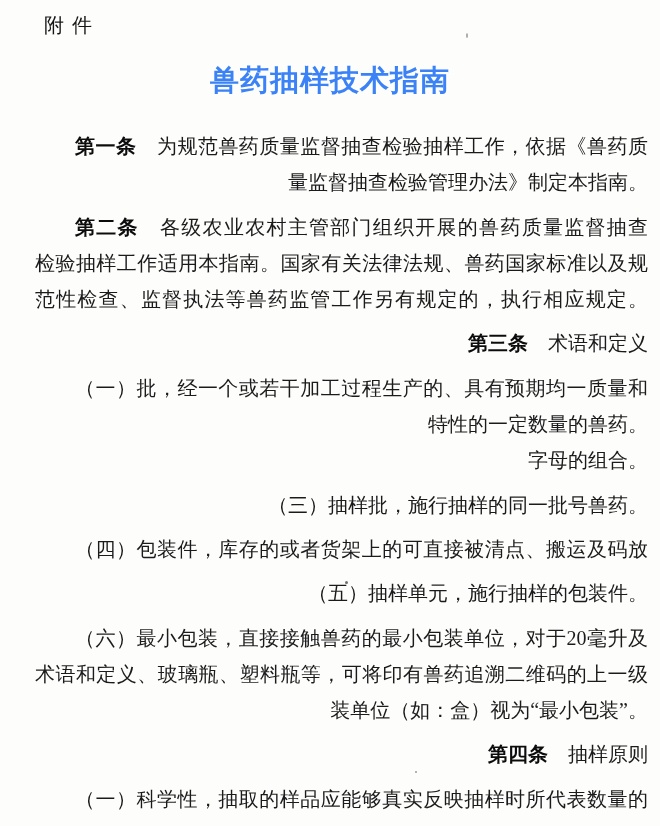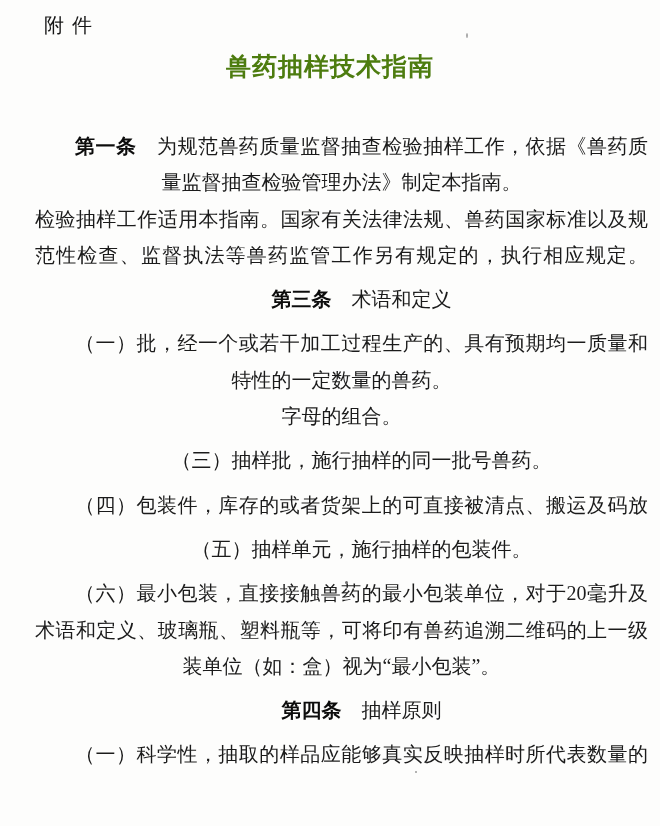--- a/index.html
+++ b/index.html
@@ -19,39 +19,39 @@
     position: absolute;
     left: 44px; top: 11px;
     font-size: 20px;
     line-height: 28px;
     letter-spacing: 8px;
     color: #151515;
   }
   .doc-title {
     position: absolute;
     left: 0; right: 0; top: 52px;
-    margin: 0;
+    margin: 13px;
     text-align: center;
-    font-size: 25px;
+    font-size: 29px;
     line-height: 30px;
     font-weight: bold;
     letter-spacing: 1px;
-    color: #4d7c0f;
+    color: #3b82f6;
   }
   .doc-body {
     position: absolute;
     left: 35px; top: 120px;
     width: 613px;
   }
   .line {
     height: 36.3px;
     line-height: 36.3px;
     font-size: 20px;
     overflow: hidden;
-    text-align: center;
+    text-align: right;
     white-space: normal;
   }
   .line.fill {
     text-align: justify;
     text-align-last: justify;
     text-justify: inter-ideograph;
   }
   .line.indent {
     text-indent: 40px;
     margin-top: 8px;
@@ -70,20 +70,21 @@
 
 <div class="page">
 
   <div class="attachment">附件</div>
 
   <h1 class="doc-title">兽药抽样技术指南</h1>
 
   <div class="doc-body" id="doc-body">
       <div class="line fill indent"><span class="b">第一条</span>　为规范兽药质量监督抽查检验抽样工作，依据《兽药质</div>
       <div class="line">量监督抽查检验管理办法》制定本指南。</div>
+      <div class="line fill indent"><span class="b">第二条</span>　各级农业农村主管部门组织开展的兽药质量监督抽查</div>
       <div class="line fill">检验抽样工作适用本指南。国家有关法律法规、兽药国家标准以及规</div>
       <div class="line fill">范性检查、监督执法等兽药监管工作另有规定的，执行相应规定。</div>
       <div class="line indent"><span class="b">第三条</span>　术语和定义</div>
       <div class="line fill indent">（一）批，经一个或若干加工过程生产的、具有预期均一质量和</div>
       <div class="line">特性的一定数量的兽药。</div>
       <div class="line">字母的组合。</div>
       <div class="line indent">（三）抽样批，施行抽样的同一批号兽药。</div>
       <div class="line fill indent">（四）包装件，库存的或者货架上的可直接被清点、搬运及码放</div>
       <div class="line indent">（五）抽样单元，施行抽样的包装件。</div>
       <div class="line fill indent">（六）最小包装，直接接触兽药的最小包装单位，对于20毫升及</div>

